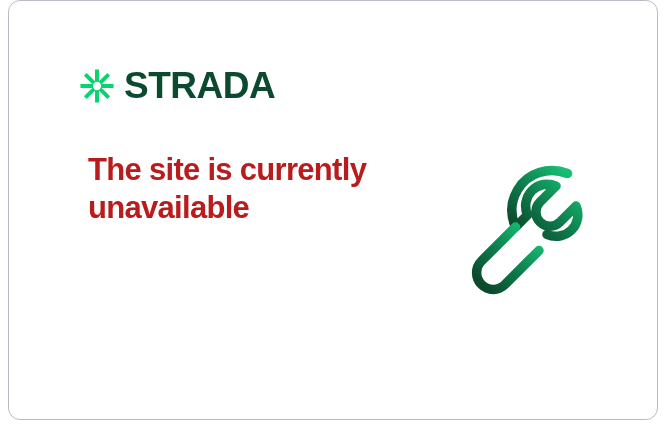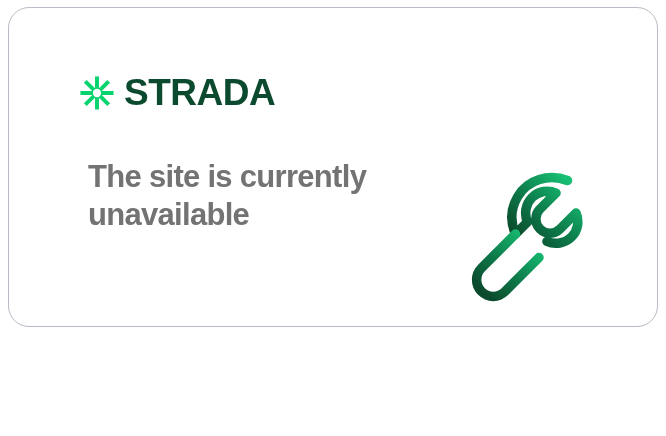--- a/index.html
+++ b/index.html
@@ -19,27 +19,27 @@
     width: 666px;
     height: 436px;
     background: #ffffff;
     box-sizing: border-box;
   }
 
   
   .card {
     position: absolute;
     left: 8px;
-    top: 7px;
+    top: 0;
     width: 650px;
-    height: 320px;
+    height: 420px;
     box-sizing: border-box;
     background: #ffffff;
     border: 1px solid #b9bcc4;
-    border-radius: 21px;
+    border-radius: 12px;
     overflow: hidden;
   }
 
   .card-inner {
     position: absolute;
     inset: 0;
   }
 
   
   .brand {
@@ -70,21 +70,21 @@
   .headline {
     position: absolute;
     left: 79px;
     top: 150px;
     width: 330px;
     margin: 0;
     font-size: 31px;
     font-weight: 700;
     line-height: 38px;
     letter-spacing: -0.7px;
-    color: #737373;
+    color: #b91c1c;
   }
 
   
   .body-copy {
     position: absolute;
     left: 80px;
     top: 268px;
     width: 300px;
     margin: 0;
     font-size: 16.5px;

